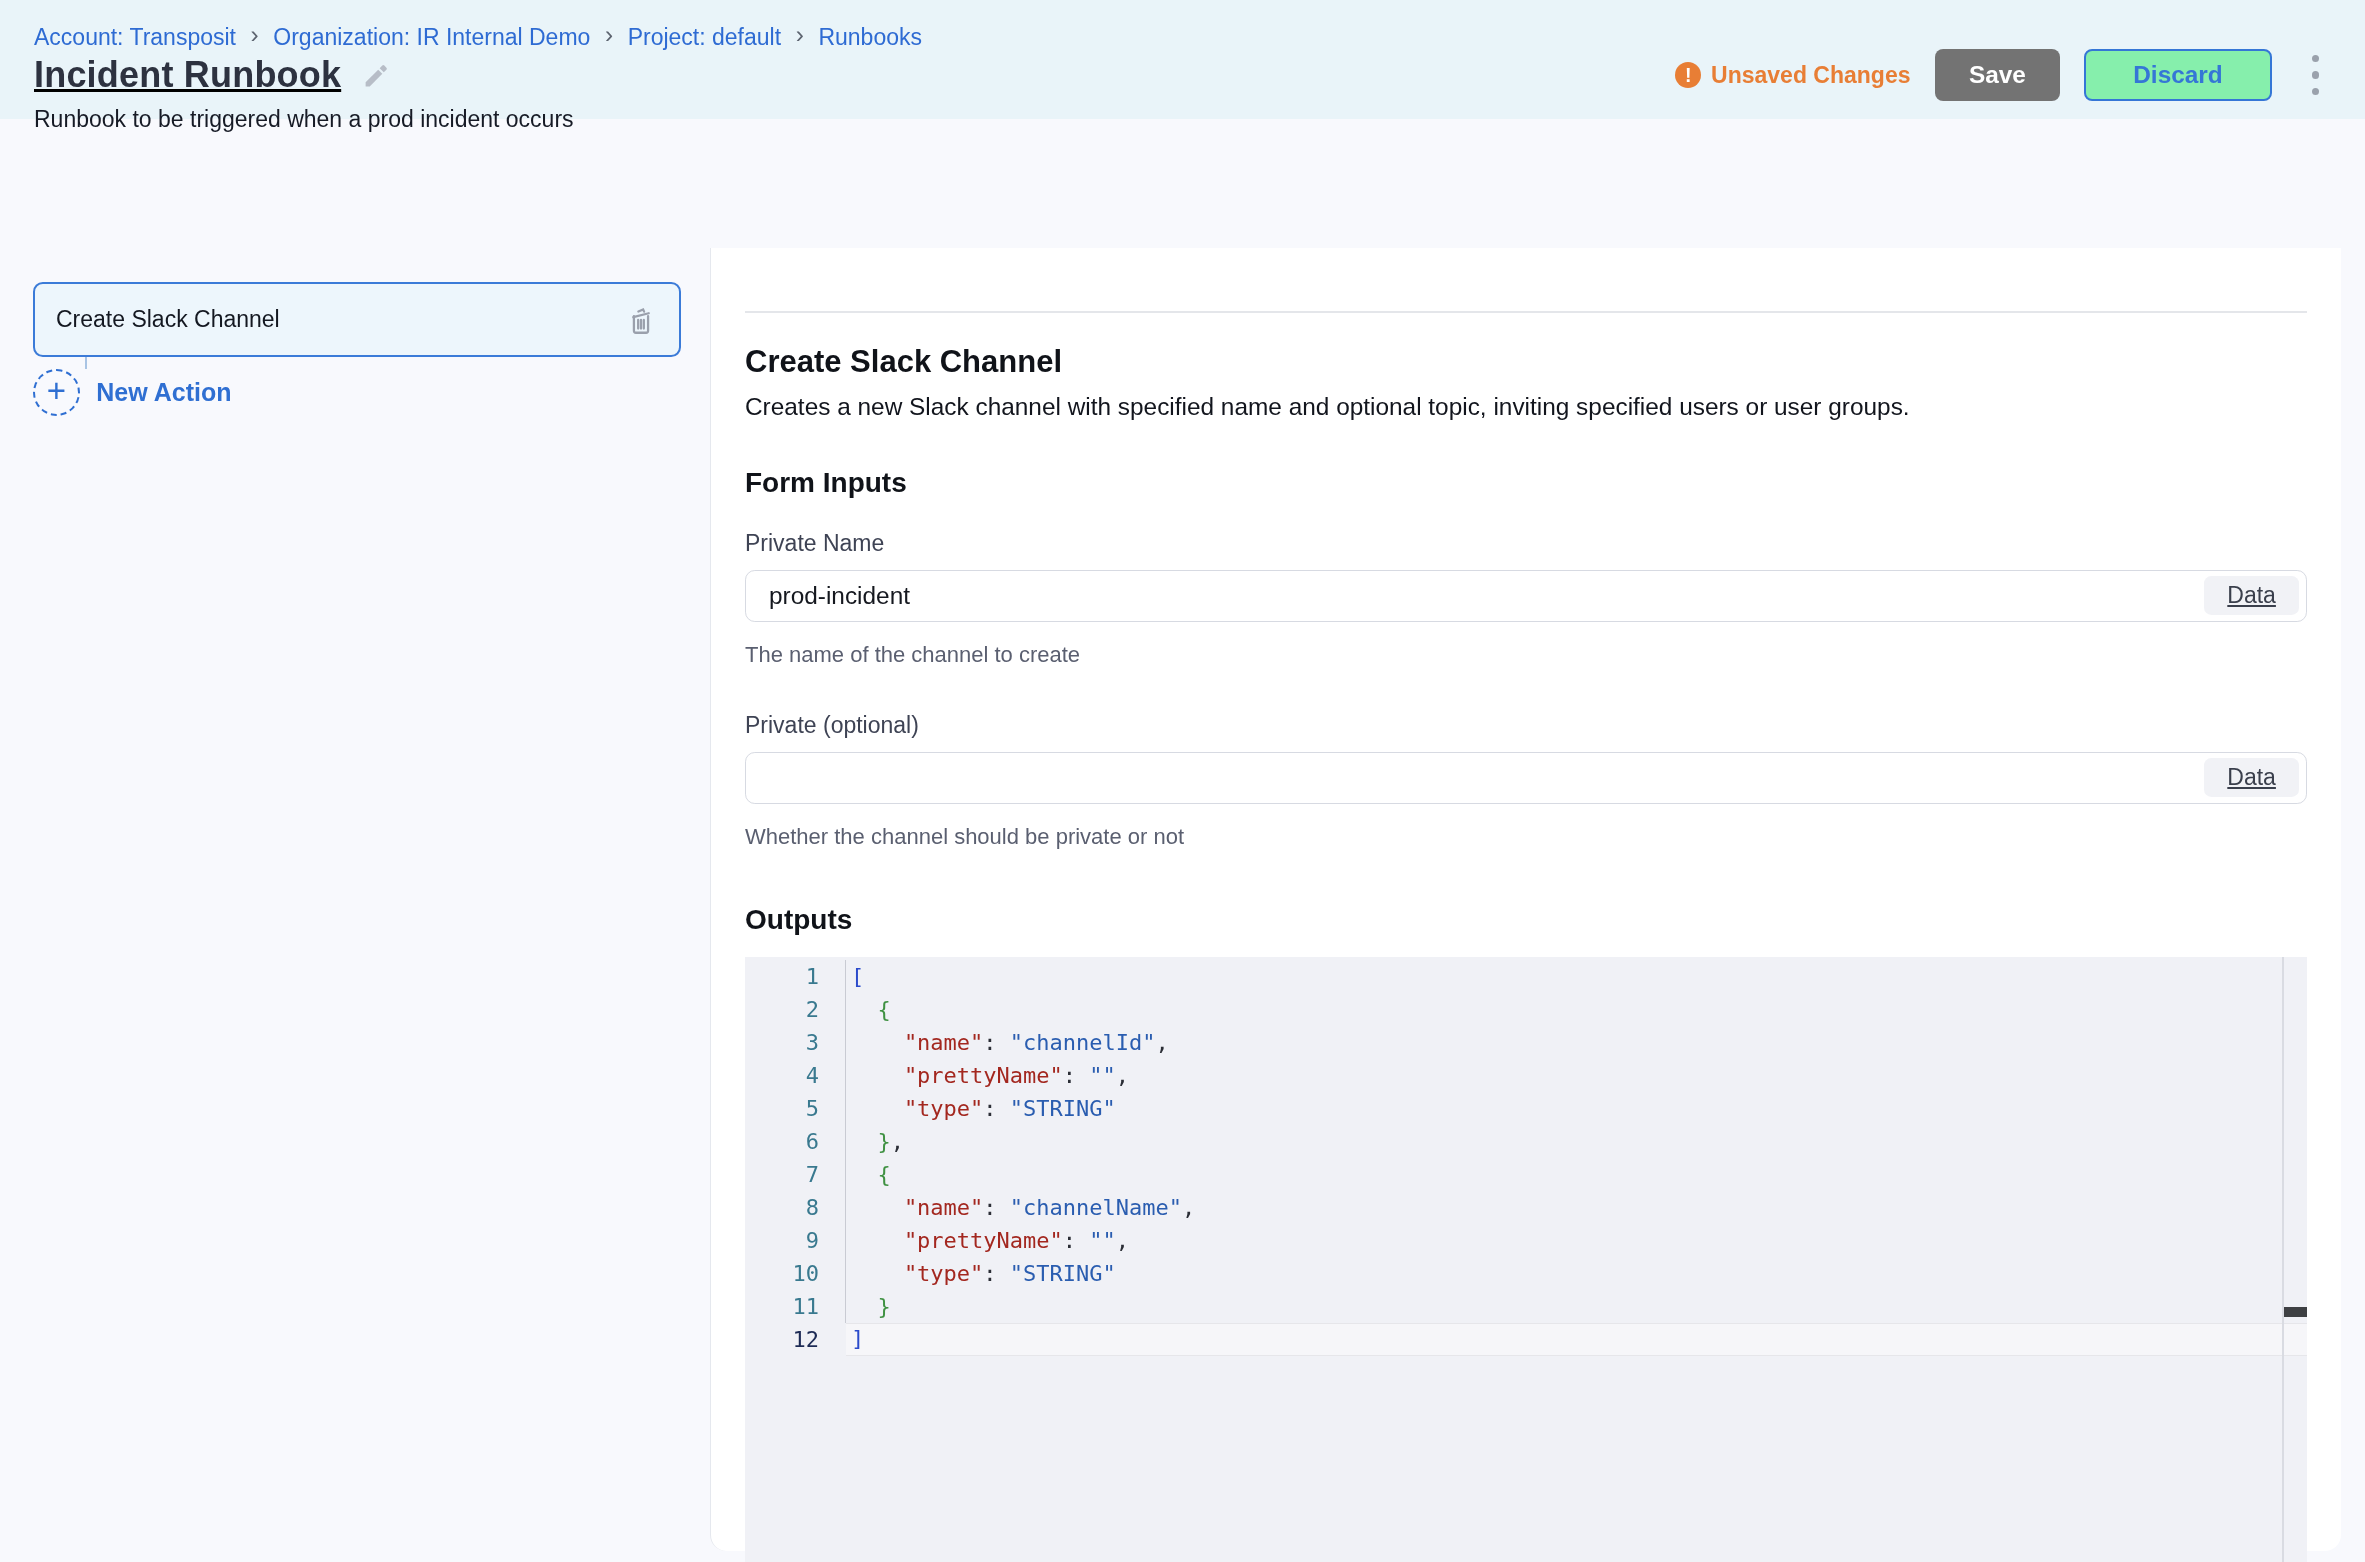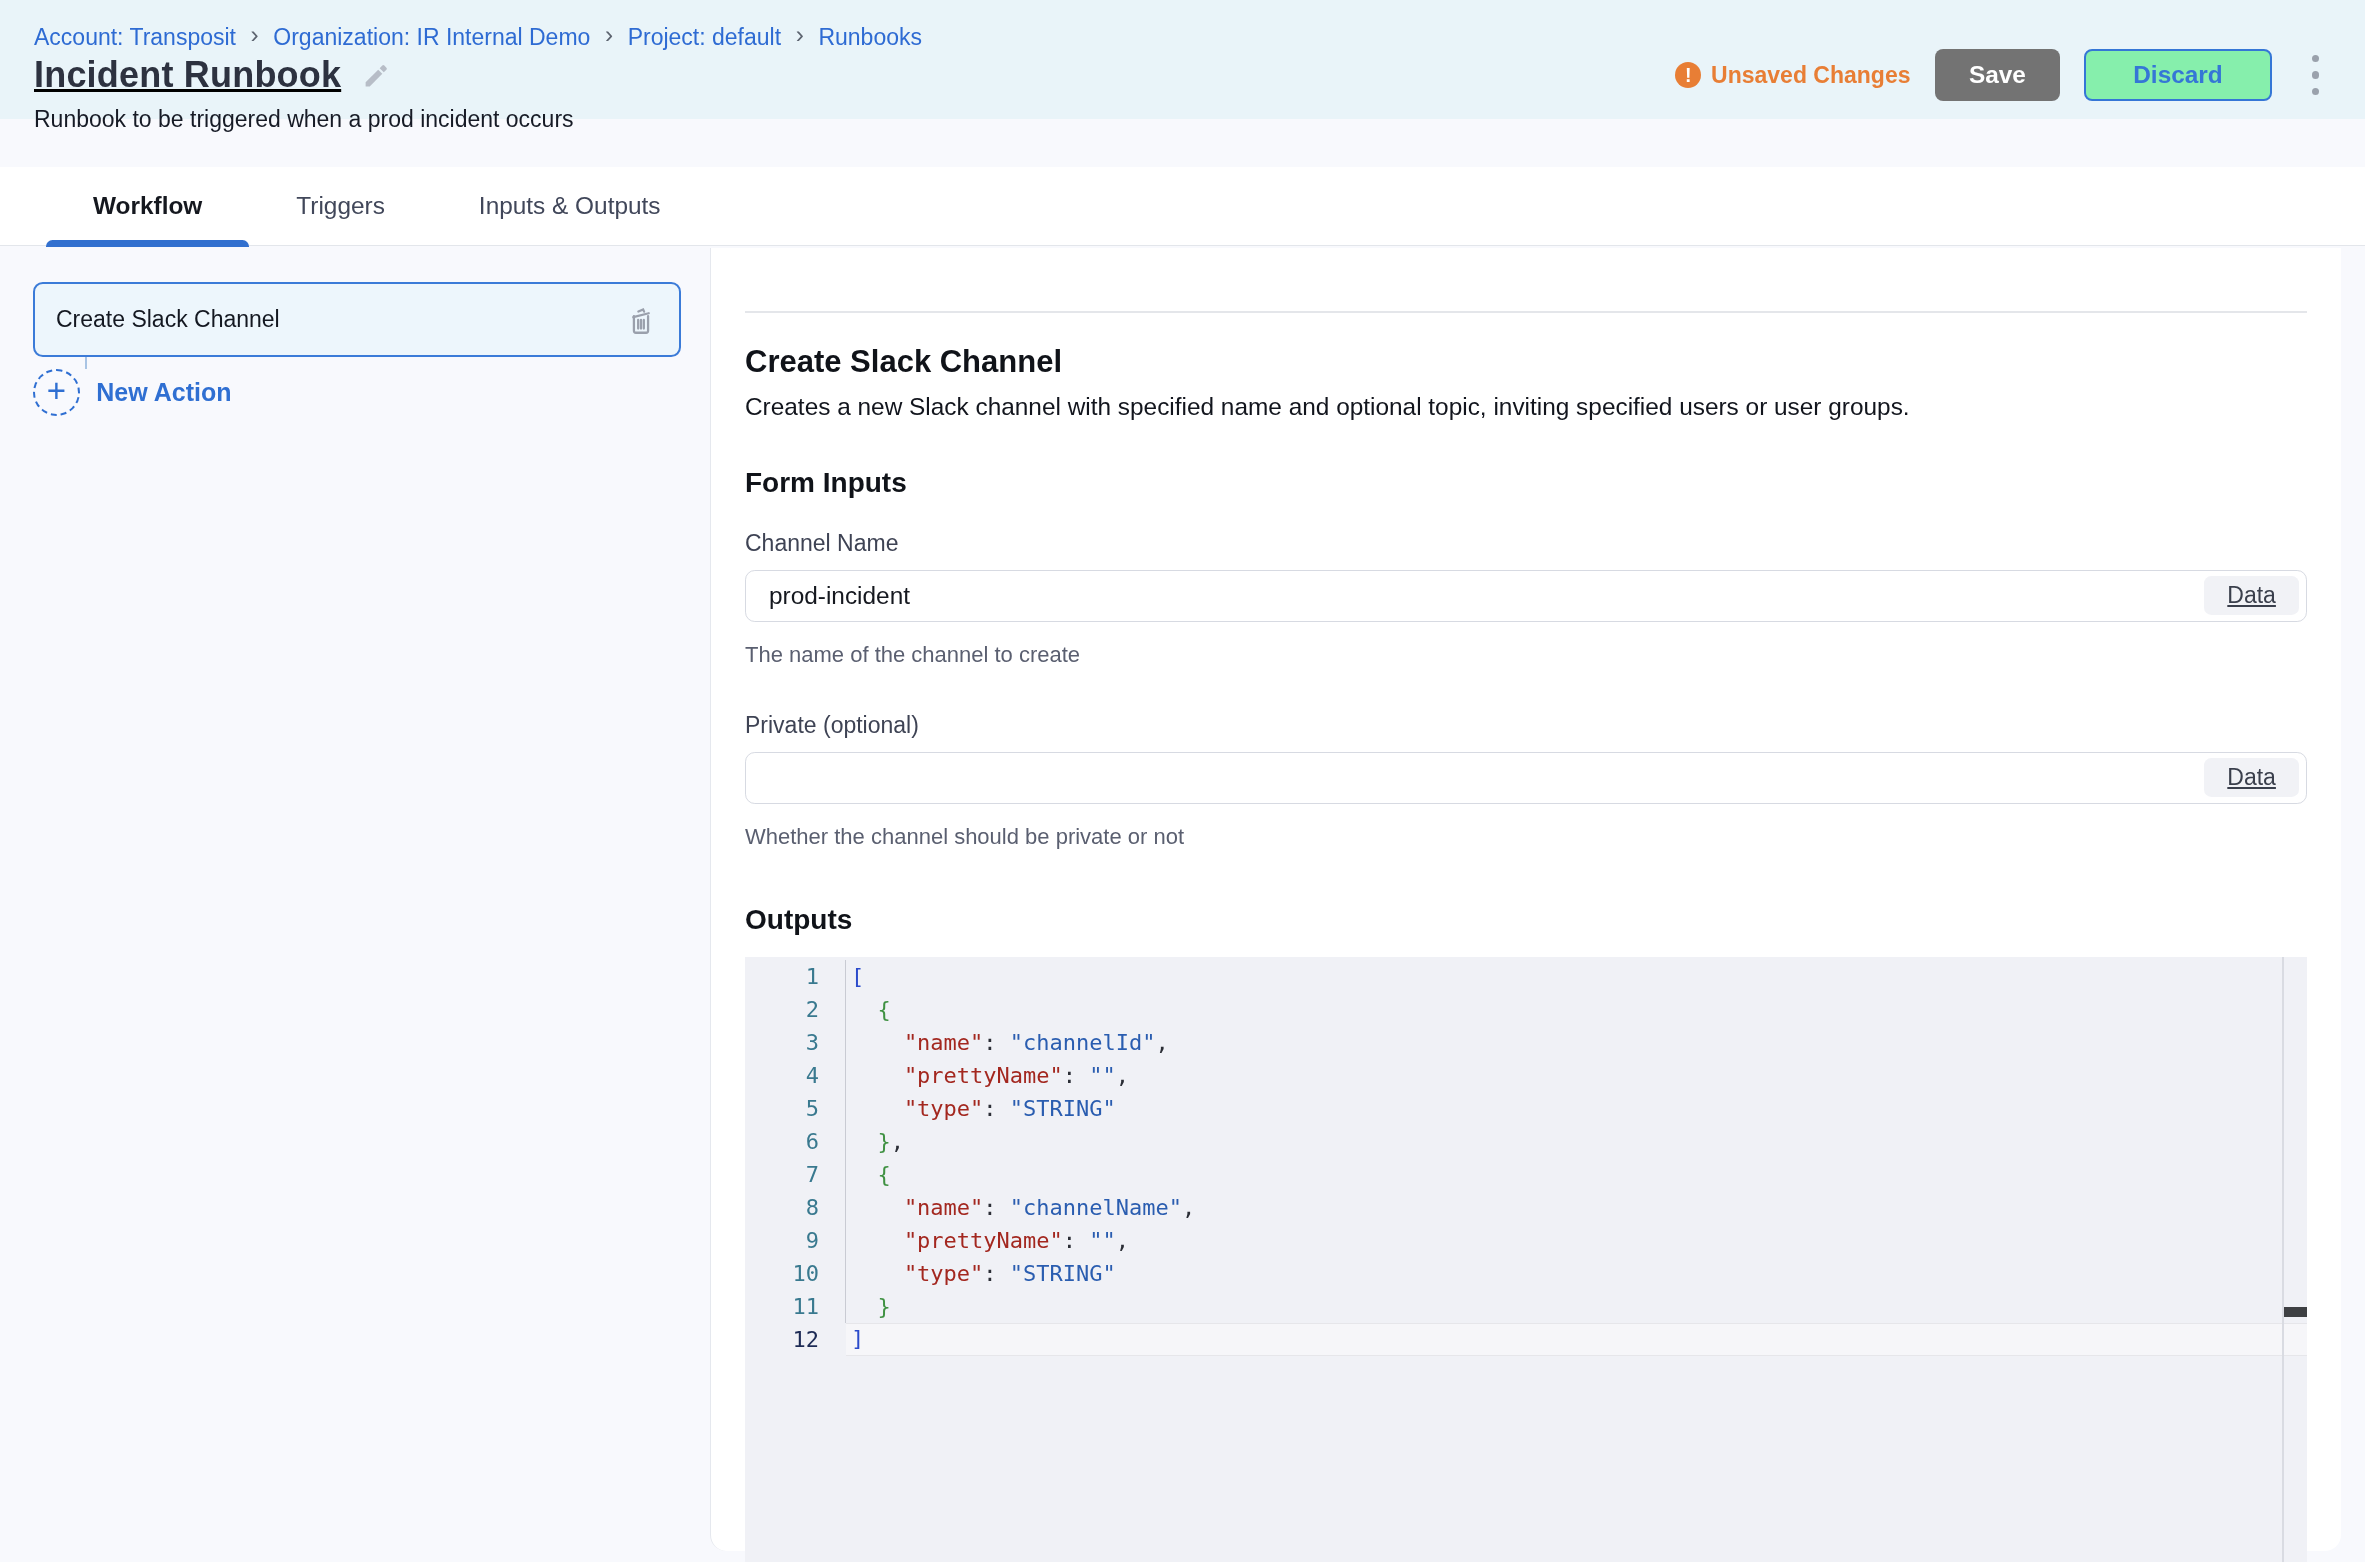--- a/index.html
+++ b/index.html
@@ -109,32 +109,20 @@
       <button class="btn btn-save">Save</button>
       <button class="btn btn-discard">Discard</button>
       <div class="kebab">
           <span></span>
           <span></span>
           <span></span>
         </div>
     </div>
   </div>
 
-  <div class="tabbar">
-    <div class="tab active">
-      <span>Workflow</span>
-      <span class="tab-underline"></span>
-    </div>
-    <div class="tab">
-      <span>Triggers</span>
-    </div>
-    <div class="tab">
-      <span>Inputs &amp; Outputs</span>
-    </div>
-  </div>
 
   <div class="content">
 
     <div class="left-panel">
       <div class="action-card">
         <span class="action-card-label">Create Slack Channel</span>
         <svg class="trash-icon" viewBox="0 0 24 24" fill="none" stroke="#9aa0ac" stroke-width="1.6" stroke-linecap="round">
           <path d="M7 9.2 V19.6 a1.4 1.4 0 0 0 1.4 1.4 H15.6 a1.4 1.4 0 0 0 1.4-1.4 V9.2"></path>
           <path d="M6.4 8.6 H17.6" transform="rotate(-14 12 8.6)"></path>
           <path d="M10.2 5.6 L13.8 5 L14.1 6.6" transform="rotate(-14 12 6)"></path>
@@ -150,21 +138,21 @@
       </div>
     </div>
 
     <div class="main-panel">
       <div class="top-divider"></div>
       <div class="action-title">Create Slack Channel</div>
       <div class="action-desc">Creates a new Slack channel with specified name and optional topic, inviting specified users or user groups.</div>
 
       <div class="section-heading h-forminputs">Form Inputs</div>
 
-      <div class="field-label lbl-1">Channel Name</div>
+      <div class="field-label lbl-1">Private Name</div>
       <div class="input-wrap">
         <input class="text-input" type="text" value="prod-incident" style="">
         <span class="data-chip">Data</span>
       </div>
       <div class="helper">The name of the channel to create</div>
 
       <div class="field-label lbl-2">Private (optional)</div>
       <div class="input-wrap">
         <input class="text-input" type="text" value="" style="">
         <span class="data-chip">Data</span>

